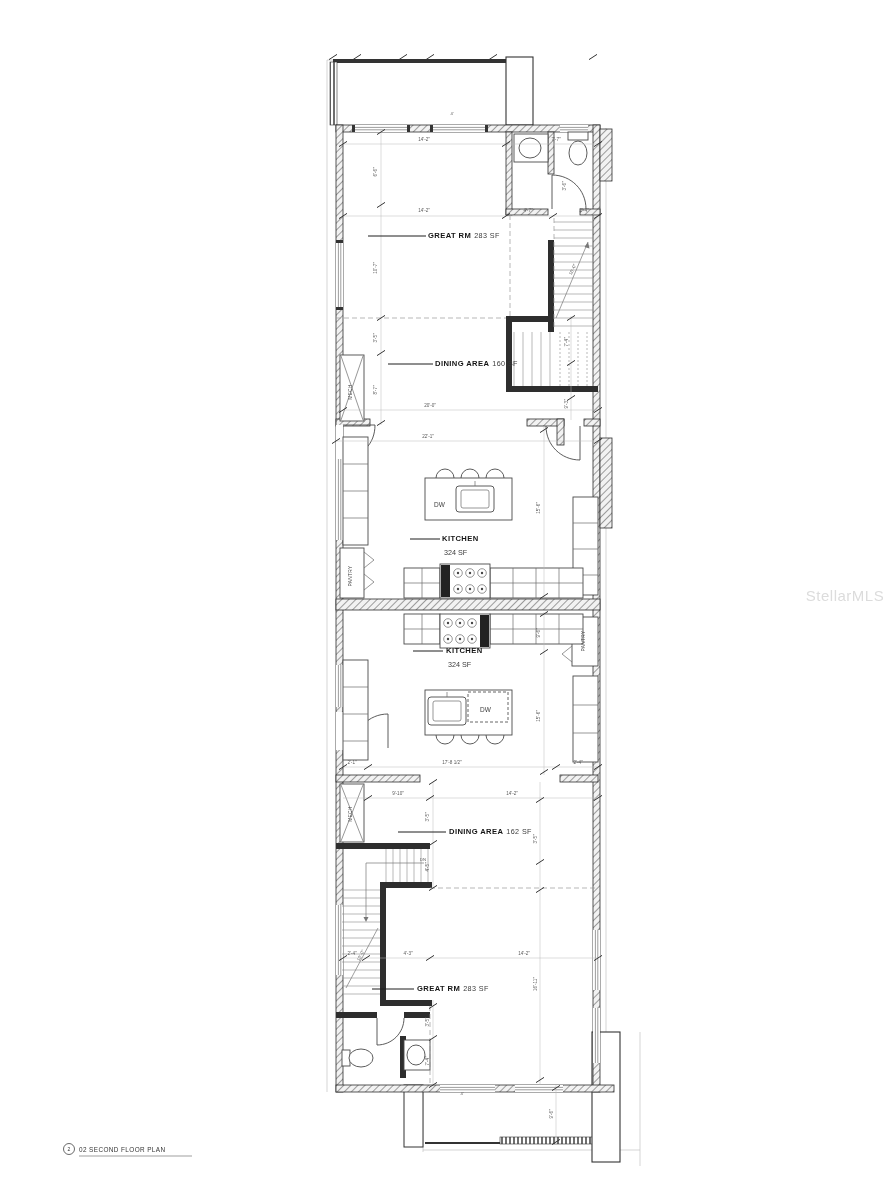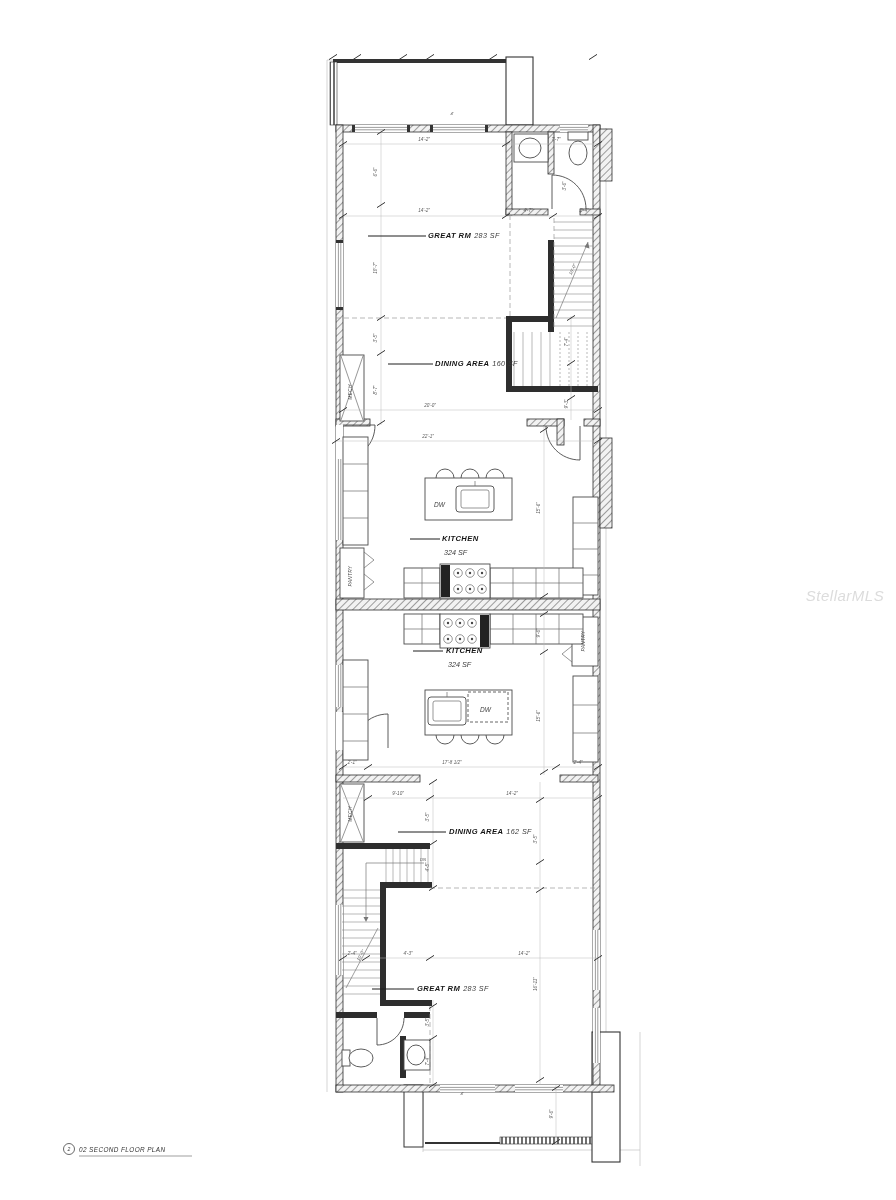--- a/index.html
+++ b/index.html
@@ -1,17 +1,17 @@
 <!DOCTYPE html>
 <html><head>
 <meta charset="utf-8">
 <style>
   html,body{margin:0;padding:0;background:#ffffff;}
   body{font-family:"Liberation Sans", sans-serif;}
-  .sheet{width:896px;height:1200px;position:relative;background:#fff;overflow:hidden;font-style:italic;}
+  .sheet{width:896px;height:1200px;position:relative;background:#fff;overflow:hidden;}
   svg{display:block;}
   svg text{font-family:"Liberation Sans", sans-serif;fill:#3c3c3c;}
   .dim{font-size:4.6px;fill:#5a5a5a;}
   .room{font-size:7.6px;font-weight:bold;fill:#141414;letter-spacing:.4px;}
   .area{font-size:7.2px;font-weight:normal;fill:#3a3a3a;}
   .closet{font-size:4.8px;fill:#474747;letter-spacing:.3px;}
   .tiny{font-size:4.2px;fill:#5a5a5a;}
   .titletxt{font-size:6.4px;fill:#333;letter-spacing:.4px;}
   .titlenum{font-size:5px;fill:#333;}
   .wm{font-size:15px;fill:#dcdcdc;letter-spacing:.5px;}

